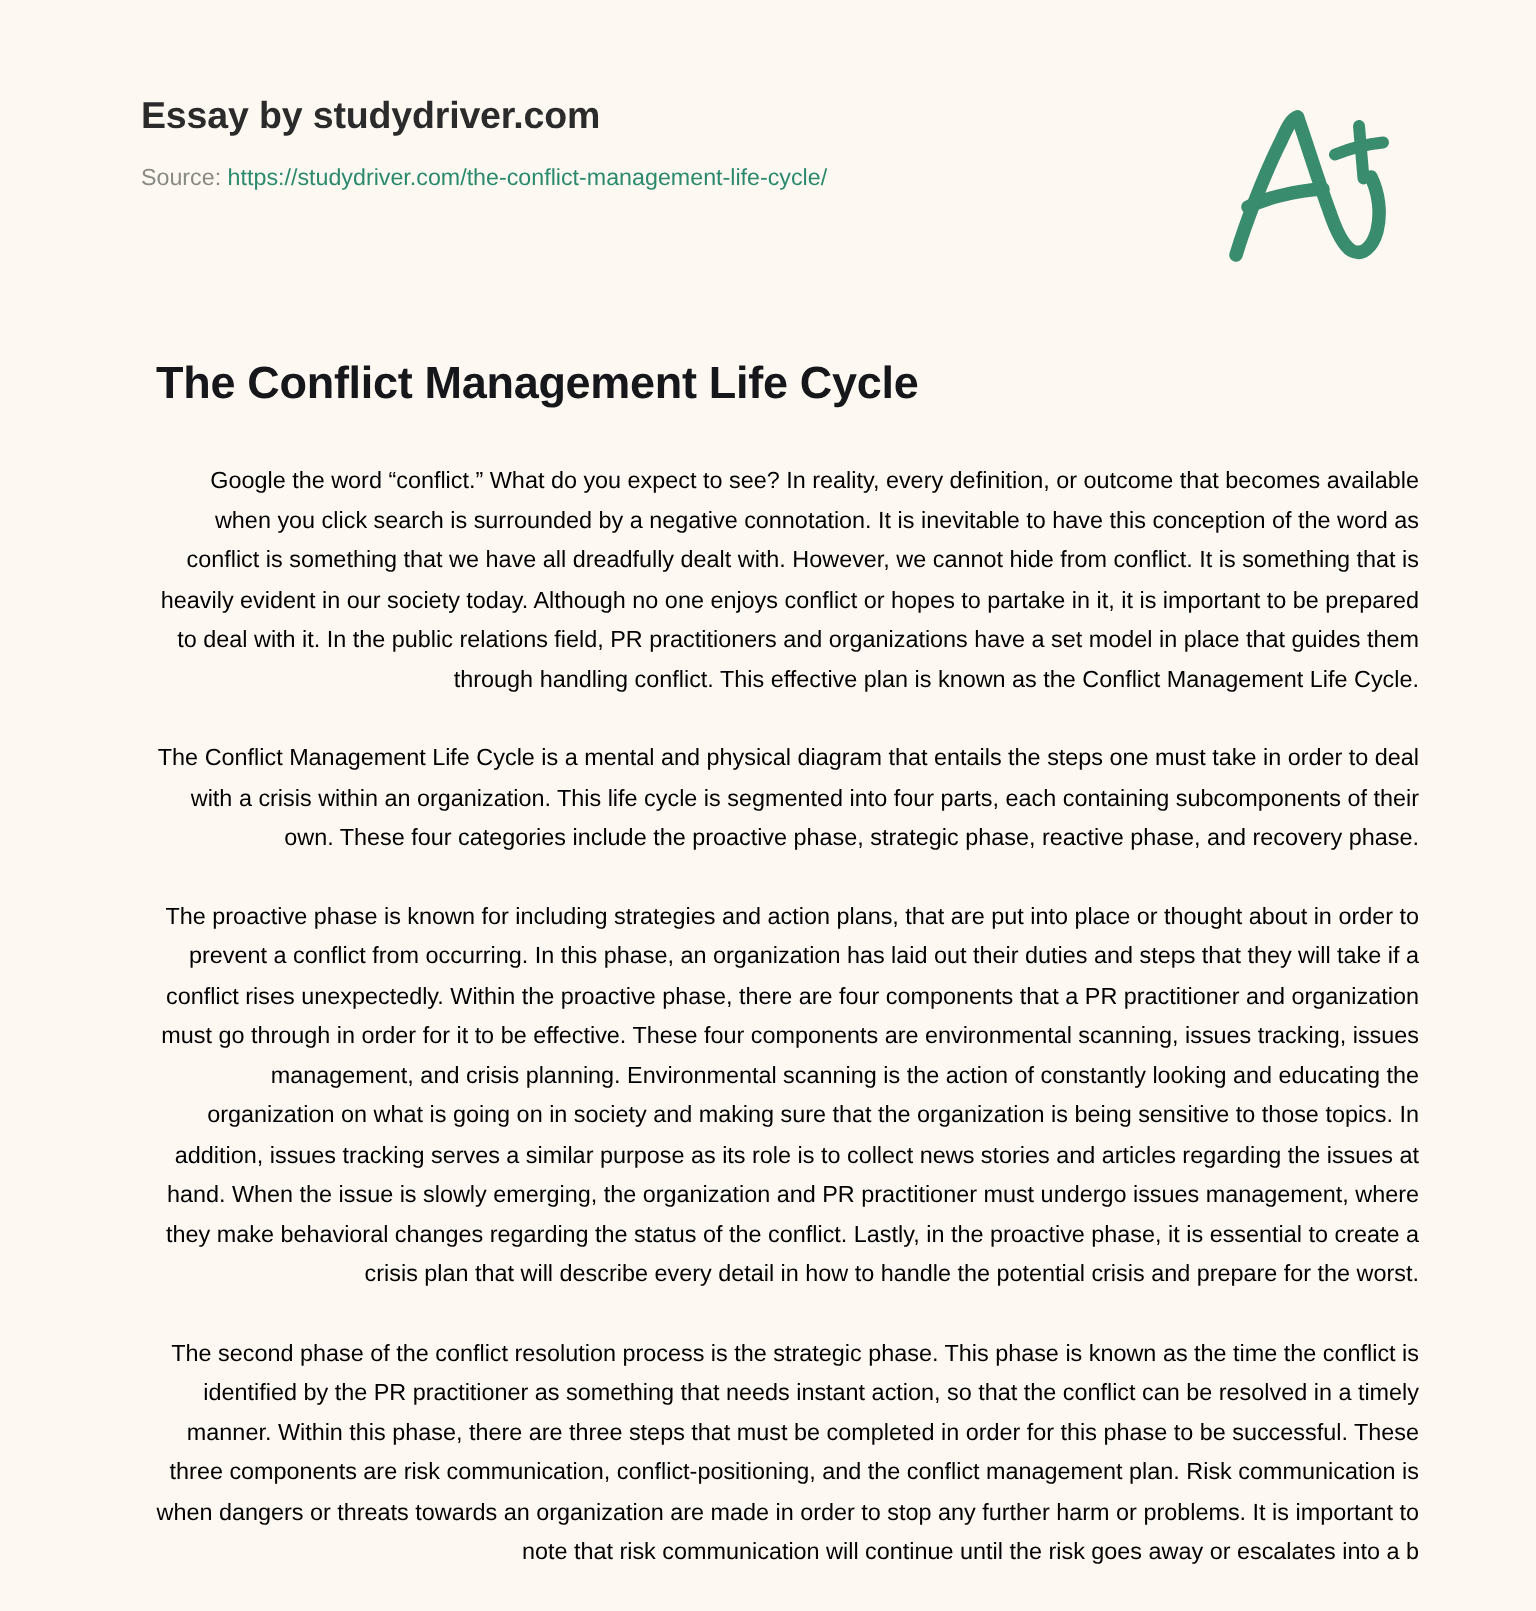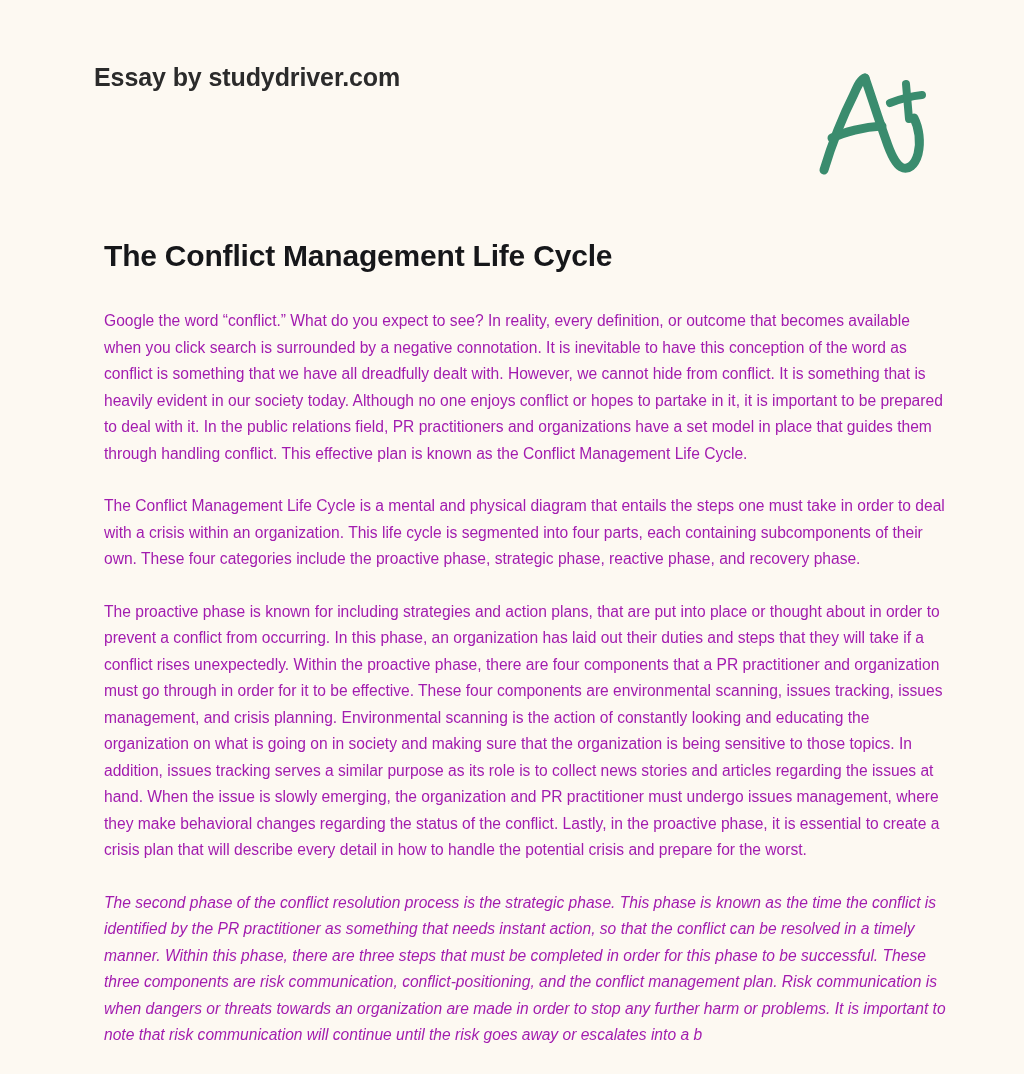--- a/index.html
+++ b/index.html
@@ -93,38 +93,41 @@
     font-weight: bold;
     color: #16171a;
     letter-spacing: -0.2px;
     line-height: 1.2;
   }
 
   .para {
     margin: 0 0 26px 0;
     font-size: 15.6px;
     line-height: 26.5px;
-    color: #a21caf;
-    text-align: left;
+    color: #000000;
+    text-align: right;
   }
   .para:last-child {
     margin-bottom: 12px;
-    font-style: italic;
   }
 </style>
 </head>
 <body>
 
 <div class="page">
 
   <div class="header">
 
     <div class="brand-block">
       <div class="essay-by">Essay by studydriver.com</div>
 
+      <div class="source-line">
+        <span class="source-label">Source:</span>
+        <a class="source-url" href="#">https://studydriver.com/the-conflict-management-life-cycle/</a>
+      </div>
     </div>
 
     <div class="logo">
       <svg viewBox="0 0 125 115" xmlns="http://www.w3.org/2000/svg">
         <g fill="none" stroke="#3a8c6e" stroke-linecap="round" stroke-linejoin="round">
 
           <path d="M16 104 C22 84, 34 52, 46 28 C50 19, 53 13, 57 12" stroke-width="9"></path>
 
           <path d="M57 12 C62 26, 70 52, 78 74 C83 89, 88 98, 93 101
                    C100 105, 107 99, 110 88 C113 76, 111 62, 106 52" stroke-width="9"></path>

